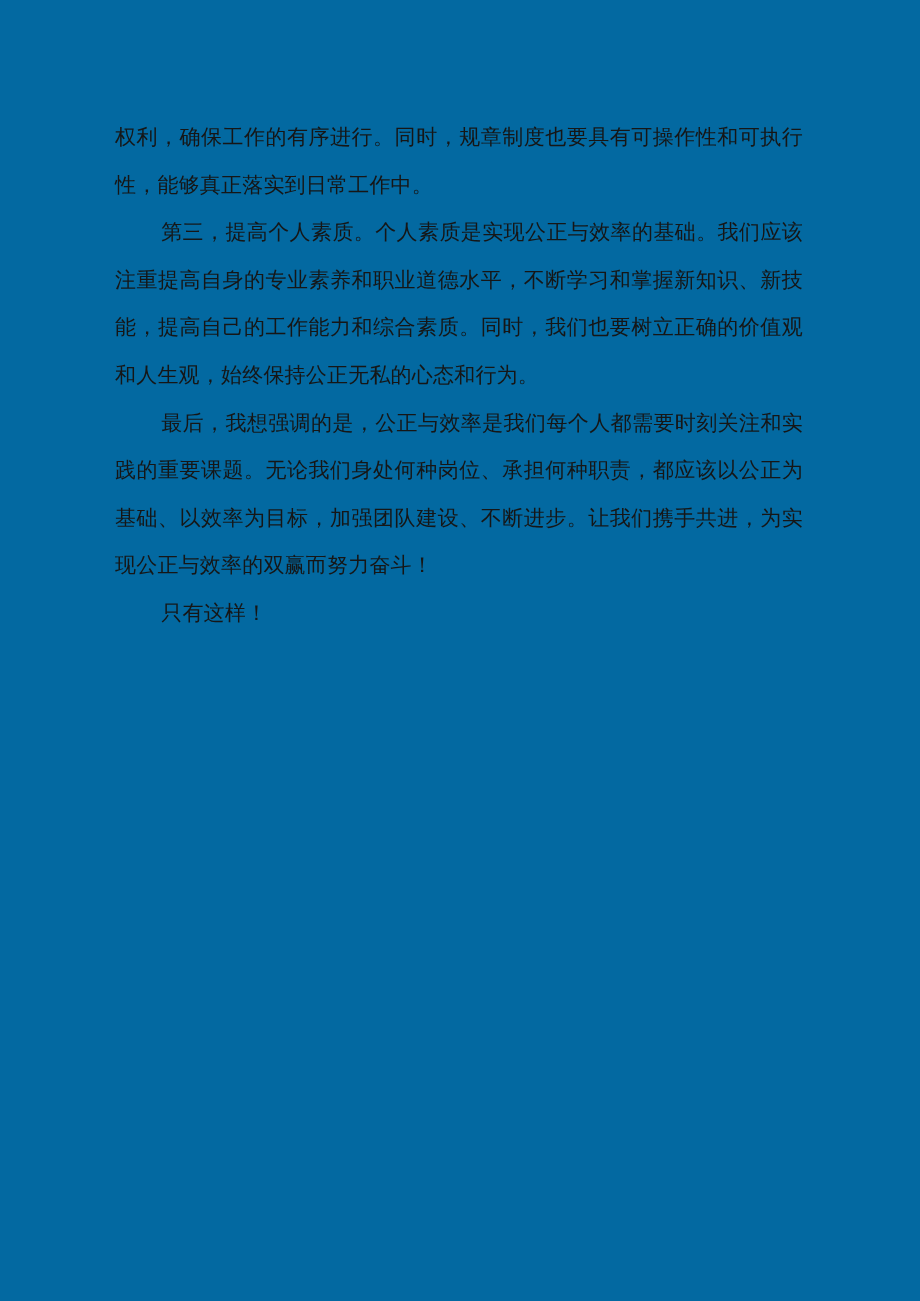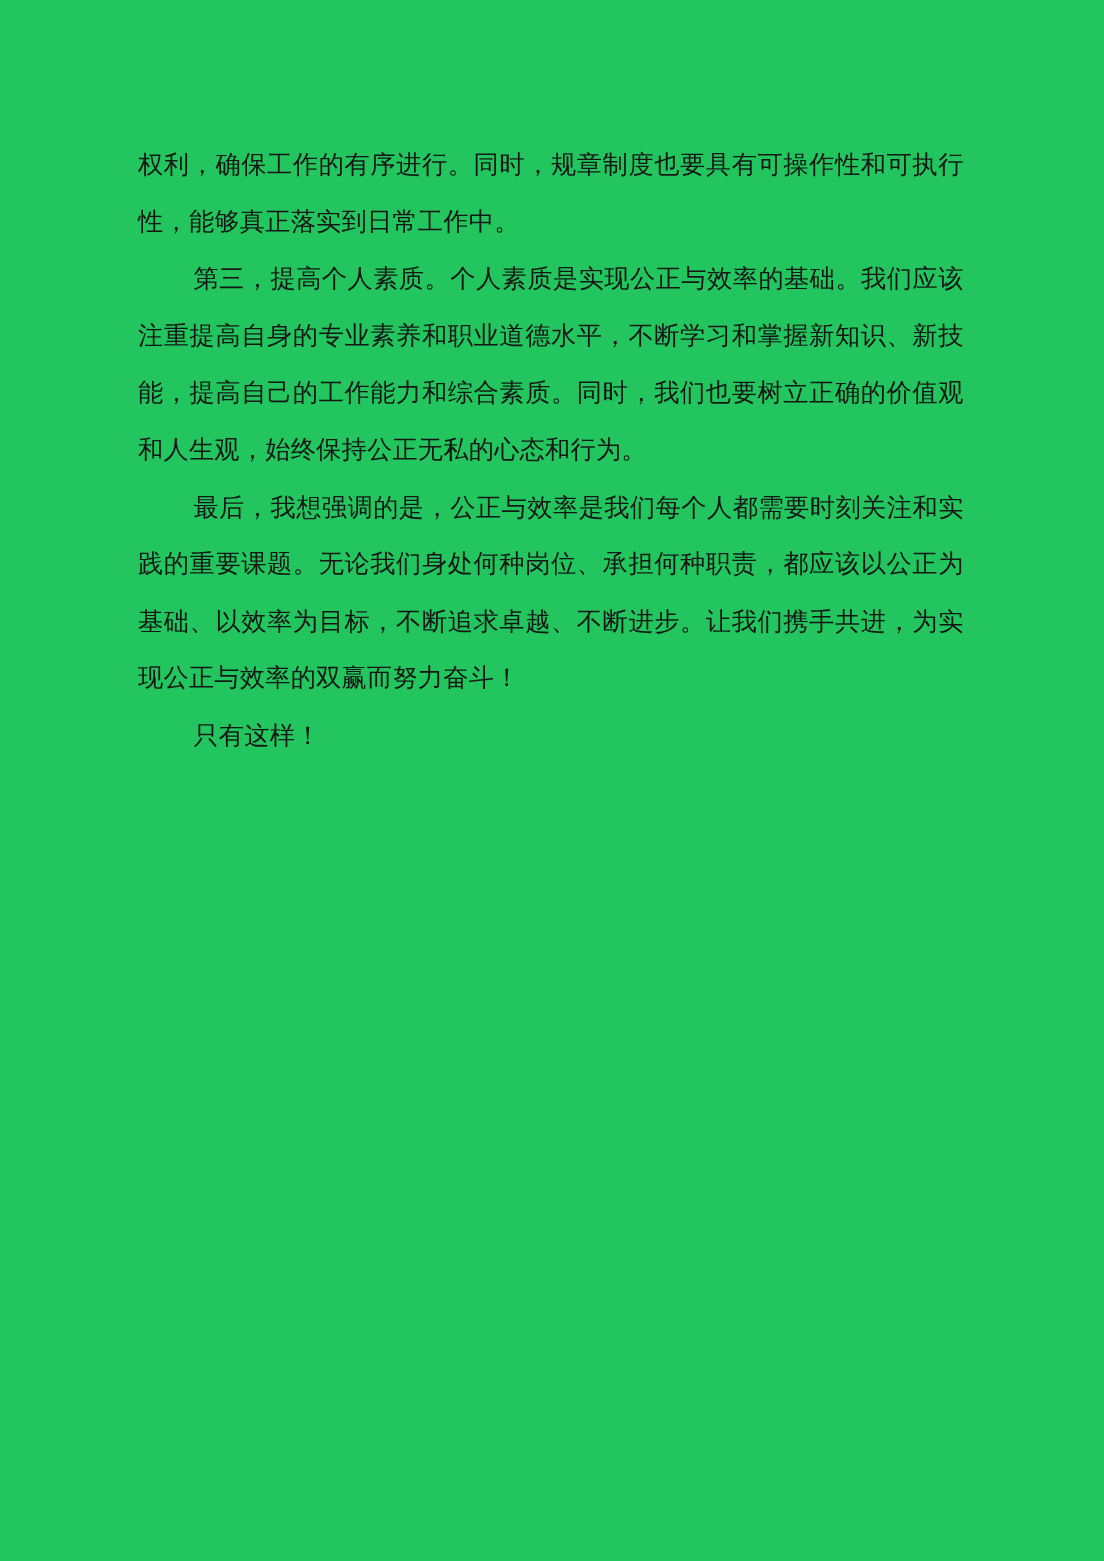--- a/index.html
+++ b/index.html
@@ -9,21 +9,21 @@
   }
   body {
     width: 920px;
     height: 1301px;
     overflow: hidden;
   }
   .page {
     box-sizing: border-box;
     width: 920px;
     height: 1301px;
-    background: #22c55e;
+    background: #0369a1;
     padding: 114px 117px 0 115px;
   }
   .doc-body {
     font-family: "Liberation Serif", "DejaVu Serif", serif;
     font-size: 21px;
     line-height: 47.6px;
     color: #161616;
     text-align: justify;
     text-justify: inter-character;
     letter-spacing: 0.2px;
@@ -38,16 +38,16 @@
     text-indent: 0;
   }
 </style>
 </head>
 <body>
 
 <div class="page">
   <div class="doc-body">
     <p class="para continuation">权利，确保工作的有序进行。同时，规章制度也要具有可操作性和可执行性，能够真正落实到日常工作中。</p>
     <p class="para">第三，提高个人素质。个人素质是实现公正与效率的基础。我们应该注重提高自身的专业素养和职业道德水平，不断学习和掌握新知识、新技能，提高自己的工作能力和综合素质。同时，我们也要树立正确的价值观和人生观，始终保持公正无私的心态和行为。</p>
-    <p class="para">最后，我想强调的是，公正与效率是我们每个人都需要时刻关注和实践的重要课题。无论我们身处何种岗位、承担何种职责，都应该以公正为基础、以效率为目标，不断追求卓越、不断进步。让我们携手共进，为实现公正与效率的双赢而努力奋斗！</p>
+    <p class="para">最后，我想强调的是，公正与效率是我们每个人都需要时刻关注和实践的重要课题。无论我们身处何种岗位、承担何种职责，都应该以公正为基础、以效率为目标，加强团队建设、不断进步。让我们携手共进，为实现公正与效率的双赢而努力奋斗！</p>
     <p class="para">只有这样！</p>
   </div>
 </div>
 
 </body></html>

